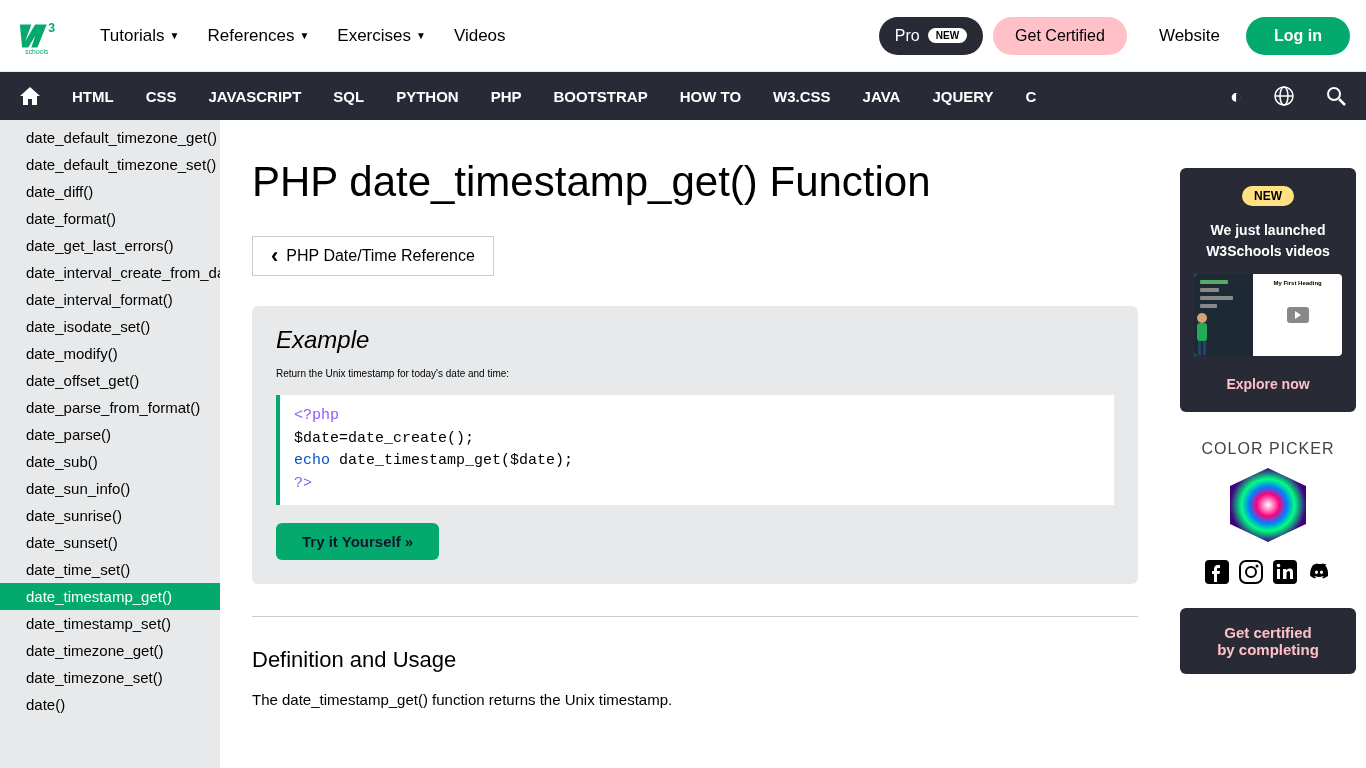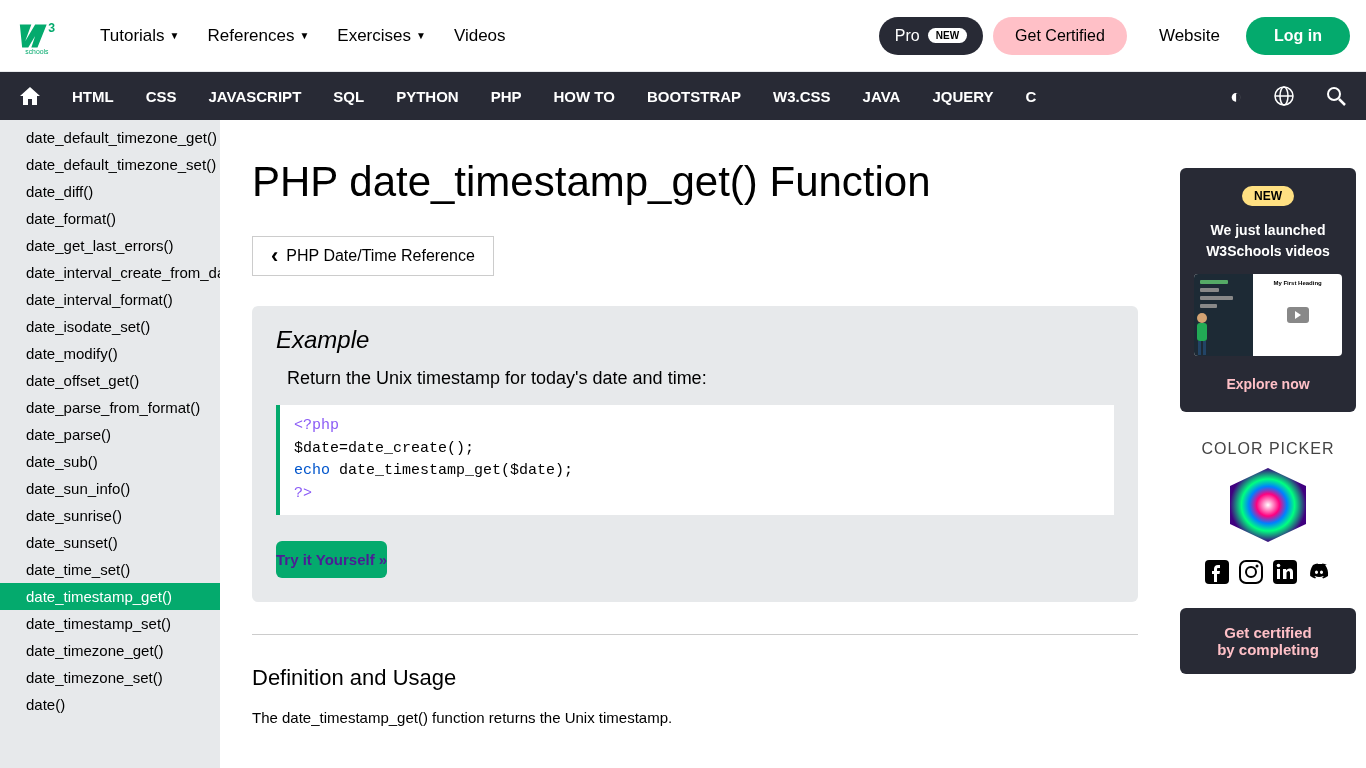--- a/index.html
+++ b/index.html
@@ -21,26 +21,26 @@
 .content-row { display: flex; height: calc(100vh - 120px); }
 .sidebar { width: 220px; background: #e7e9eb; overflow-y: hidden; padding-top: 4px; }
 .sidebar-item { font-size: 15px; color: #000; padding: 5px 10px 5px 26px; cursor: pointer; white-space: nowrap; overflow: hidden; }
 .sidebar-item.active { background: #04aa6d; color: #fff; }
 .main { flex: 1; padding: 20px 32px; overflow-y: auto; }
 h1 { font-size: 42px; font-weight: 400; margin: 18px 0 30px 0; }
 .back-link { display: inline-flex; align-items: center; border: 1px solid #ccc; padding: 6px 18px; font-size: 16px; cursor: pointer; margin-bottom: 30px; }
 .back-link::before { content: "‹"; font-size: 22px; margin-right: 8px; font-weight: bold; }
 .example-box { background: #e7e9eb; padding: 20px 24px 24px 24px; border-radius: 6px; margin-bottom: 32px; }
 .example-box h3 { font-size: 24px; font-weight: 400; margin-bottom: 14px; font-style: italic; }
-.example-desc { font-size: 18px; margin-bottom: 16px; margin-left: 11px; }
+.example-desc { font-size: 10px; margin-bottom: 16px; }
 .code-block { background: #fff; border-left: 4px solid #04aa6d; padding: 10px 14px; font-family: Consolas, 'Courier New', monospace; font-size: 15px; line-height: 1.5; white-space: pre; margin-bottom: 18px; }
 .c-red { color: #8b5cf6; }
 .c-blue { color: #0055cc; }
 .c-black { color: #000; }
-.try-btn { background: #04aa6d; color: #4c1d95; padding: 10px 0; border-radius: 6px; font-weight: bold; font-size: 15px; display: inline-block; cursor: pointer; margin-top: 8px; }
+.try-btn { background: #04aa6d; color: #0f172a; padding: 10px 26px; border-radius: 6px; font-weight: bold; font-size: 15px; display: inline-block; cursor: pointer; }
 hr { border: none; border-top: 1px solid #ccc; margin: 0 0 28px 0; }
 h2 { font-size: 22px; font-weight: 400; margin: 30px 0 18px 0; }
 .def-text { font-size: 15px; }
 .rightcol { width: 196px; padding: 48px 10px 0 10px; }
 .promo-card { background: #282a35; border-radius: 6px; color: #fff; text-align: center; padding: 18px 10px 20px 10px; margin-bottom: 28px; }
 .promo-new { background: #ffe082; color: #000; font-size: 12px; font-weight: bold; padding: 3px 12px; border-radius: 12px; display: inline-block; margin-bottom: 14px; }
 .promo-text { font-weight: bold; font-size: 14px; line-height: 1.5; margin-bottom: 12px; }
 .promo-video { background: #fff; border-radius: 4px; height: 82px; margin: 0 4px 20px 4px; display: flex; position: relative; }
 .promo-video-left { width: 40%; background: #1d2a35; border-radius: 4px 0 0 4px; padding: 6px; }
 .promo-video-left .line { height: 4px; background: #5a6; margin-bottom: 4px; border-radius: 1px; }
@@ -97,22 +97,22 @@
     <svg width="20" height="18" viewBox="0 0 20 18">
         <path d="M10 0 L20 9 L17 9 L17 18 L12 18 L12 12 L8 12 L8 18 L3 18 L3 9 L0 9 Z" fill="#fff"></path>
       </svg>
   </div>
   <div class="sn-item">HTML</div>
   <div class="sn-item">CSS</div>
   <div class="sn-item">JAVASCRIPT</div>
   <div class="sn-item">SQL</div>
   <div class="sn-item">PYTHON</div>
   <div class="sn-item">PHP</div>
+  <div class="sn-item">BOOTSTRAP</div>
   <div class="sn-item">HOW TO</div>
-  <div class="sn-item">BOOTSTRAP</div>
   <div class="sn-item">W3.CSS</div>
   <div class="sn-item">JAVA</div>
   <div class="sn-item">JQUERY</div>
   <div class="sn-item">C</div>
   <div class="nav-spacer"></div>
   <div class="sn-icon">◐</div>
   <div class="sn-icon">
     <svg width="20" height="20" viewBox="0 0 20 20">
         <circle cx="10" cy="10" r="9" fill="none" stroke="#fff" stroke-width="1.5"></circle>
         <ellipse cx="10" cy="10" rx="4" ry="9" fill="none" stroke="#fff" stroke-width="1.5"></ellipse>

